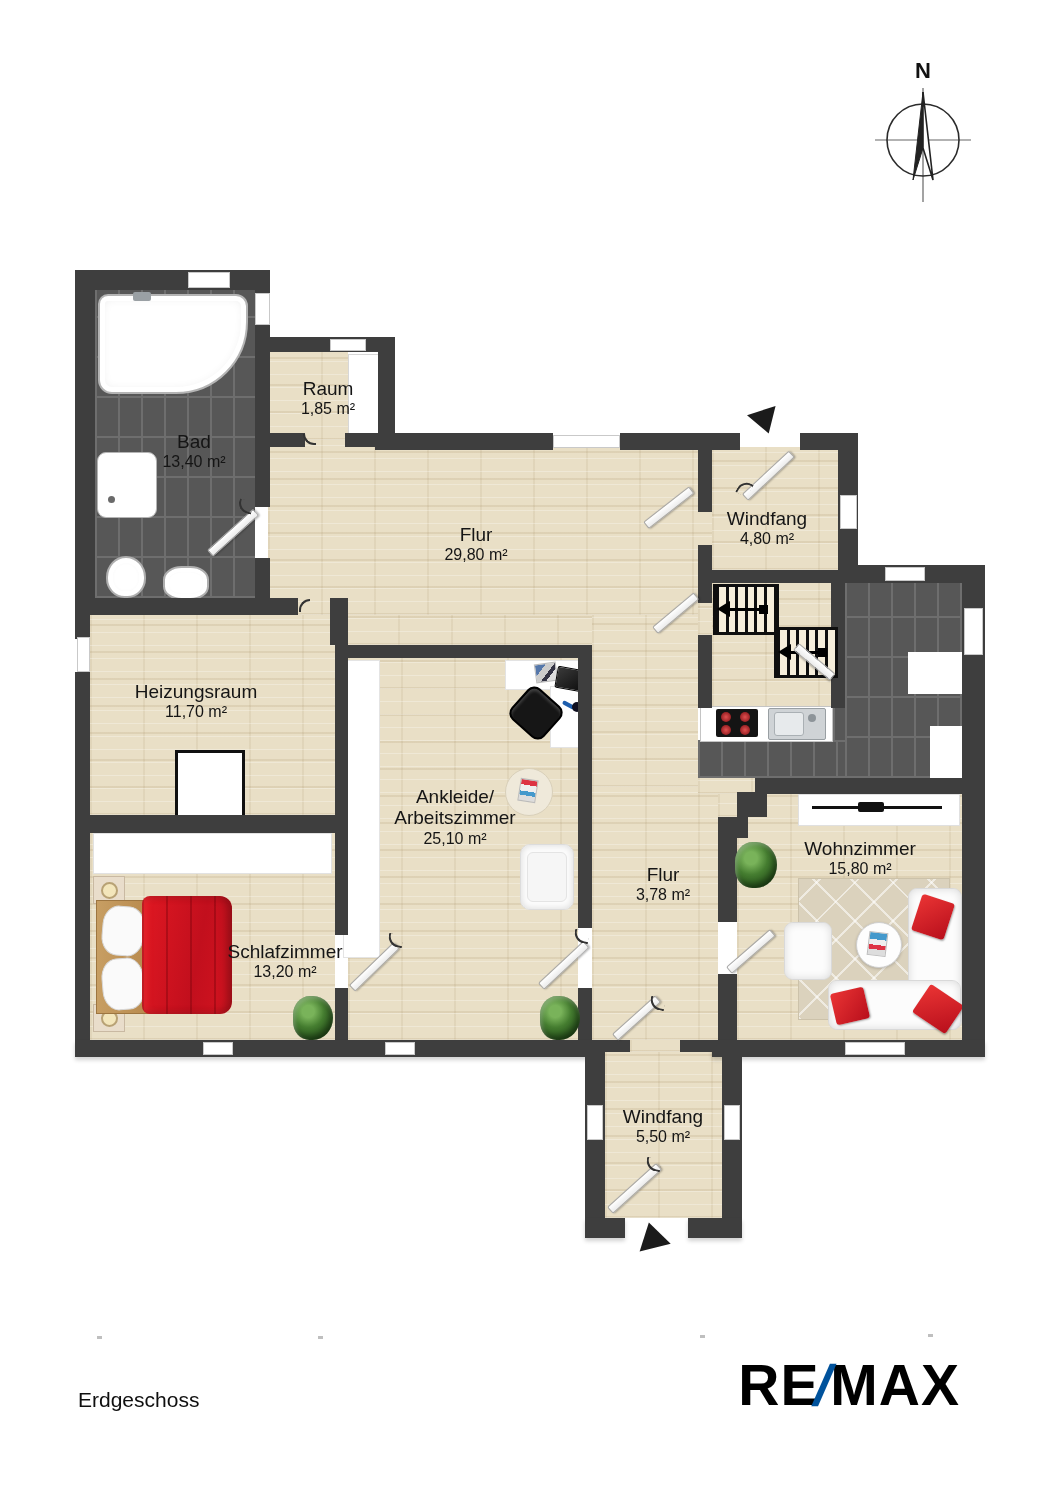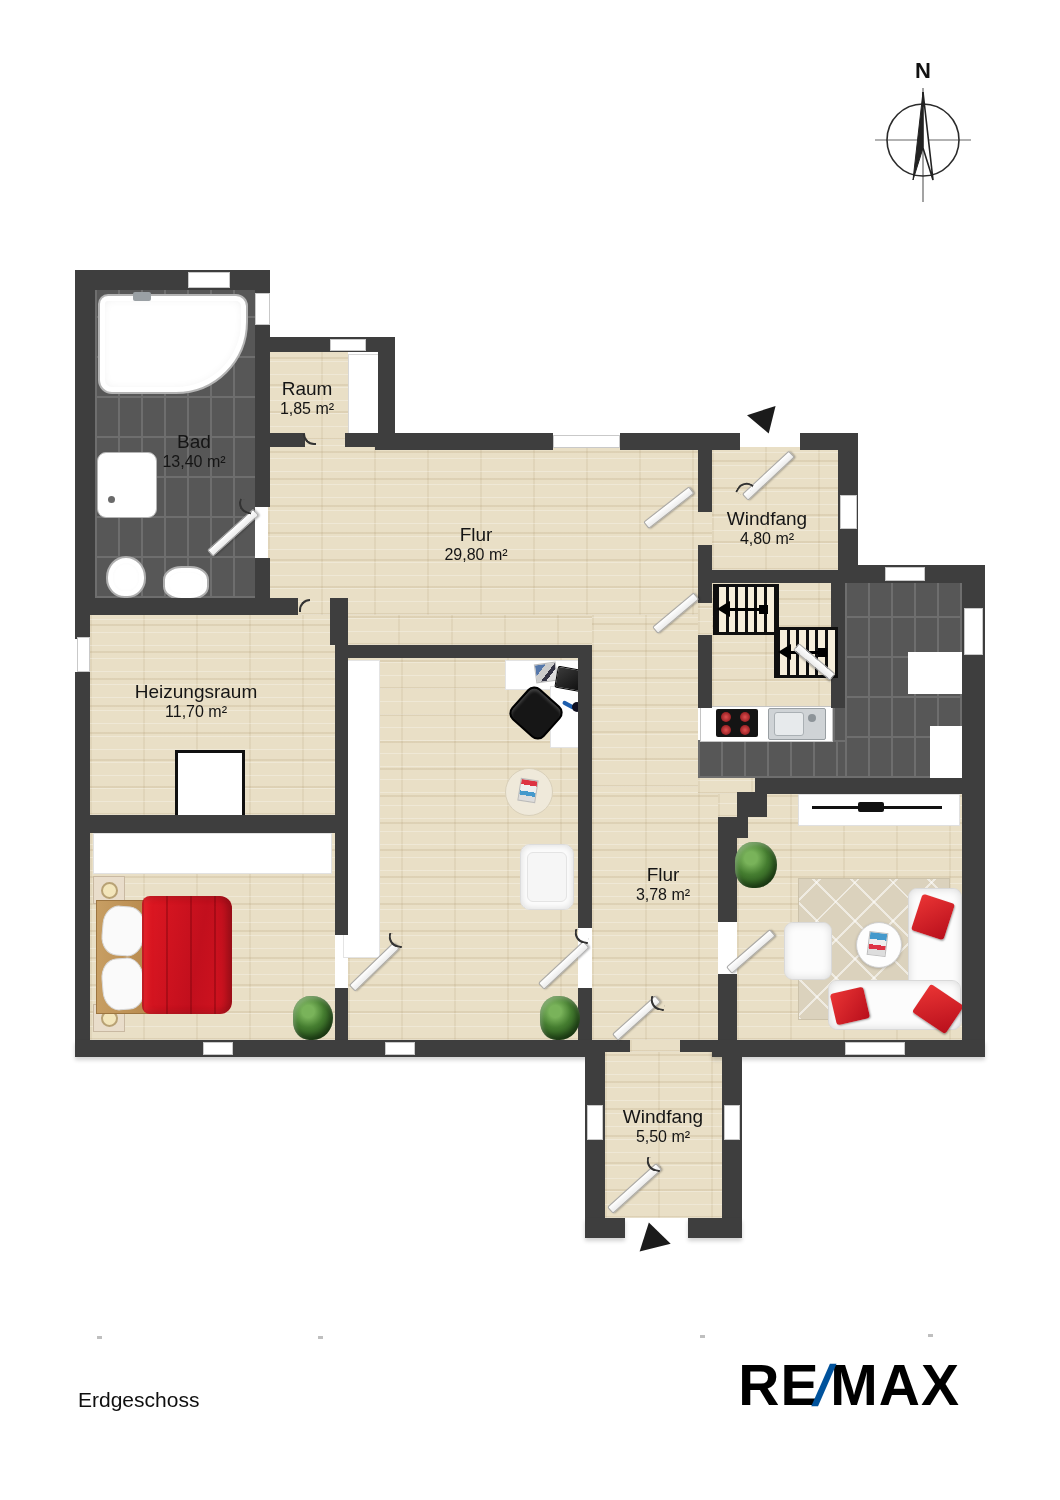--- a/index.html
+++ b/index.html
@@ -251,39 +251,52 @@
   <div class="hook" style="left:646px;top:1158px;transform:rotate(10deg);"></div>
 
   <div class="plant" style="left:293px;top:996px;width:40px;height:44px;"></div>
   <div class="plant" style="left:540px;top:996px;width:40px;height:44px;"></div>
   <div class="plant" style="left:735px;top:842px;width:42px;height:46px;"></div>
 
   <div class="rlabel" style="left:124px;top:431px;width:140px">
     <div class="rname">Bad</div>
     <div class="rarea">13,40 m²</div>
   </div>
-  <div class="rlabel" style="left:247px;top:378px;width:120px">
+  <div class="rlabel" style="left:268px;top:378px;width:120px">
     <div class="rname">Raum</div>
     <div class="rarea">1,85 m²</div>
   </div>
   <div class="rlabel" style="left:396px;top:524px;width:160px">
     <div class="rname">Flur</div>
     <div class="rarea">29,80 m²</div>
   </div>
   <div class="rlabel" style="left:687px;top:508px;width:160px">
     <div class="rname">Windfang</div>
     <div class="rarea">4,80 m²</div>
   </div>
   <div class="rlabel" style="left:96px;top:681px;width:200px">
     <div class="rname">Heizungsraum</div>
     <div class="rarea">11,70 m²</div>
   </div>
+  <div class="rlabel" style="left:355px;top:786px;width:200px">
+    <div class="rname">Ankleide/</div>
+    <div class="rname">Arbeitszimmer</div>
+    <div class="rarea">25,10 m²</div>
+  </div>
   <div class="rlabel" style="left:583px;top:864px;width:160px">
     <div class="rname">Flur</div>
     <div class="rarea">3,78 m²</div>
+  </div>
+  <div class="rlabel" style="left:760px;top:838px;width:200px">
+    <div class="rname">Wohnzimmer</div>
+    <div class="rarea">15,80 m²</div>
+  </div>
+  <div class="rlabel" style="left:185px;top:941px;width:200px">
+    <div class="rname">Schlafzimmer</div>
+    <div class="rarea">13,20 m²</div>
   </div>
   <div class="rlabel" style="left:583px;top:1106px;width:160px">
     <div class="rname">Windfang</div>
     <div class="rarea">5,50 m²</div>
   </div>
 
   <div class="arrow-down" style="left:750px;top:410px;transform:rotate(-18deg);"></div>
   <div class="arrow-up" style="left:636px;top:1222px;transform:rotate(-14deg);"></div>
 
   <div class="compass">

